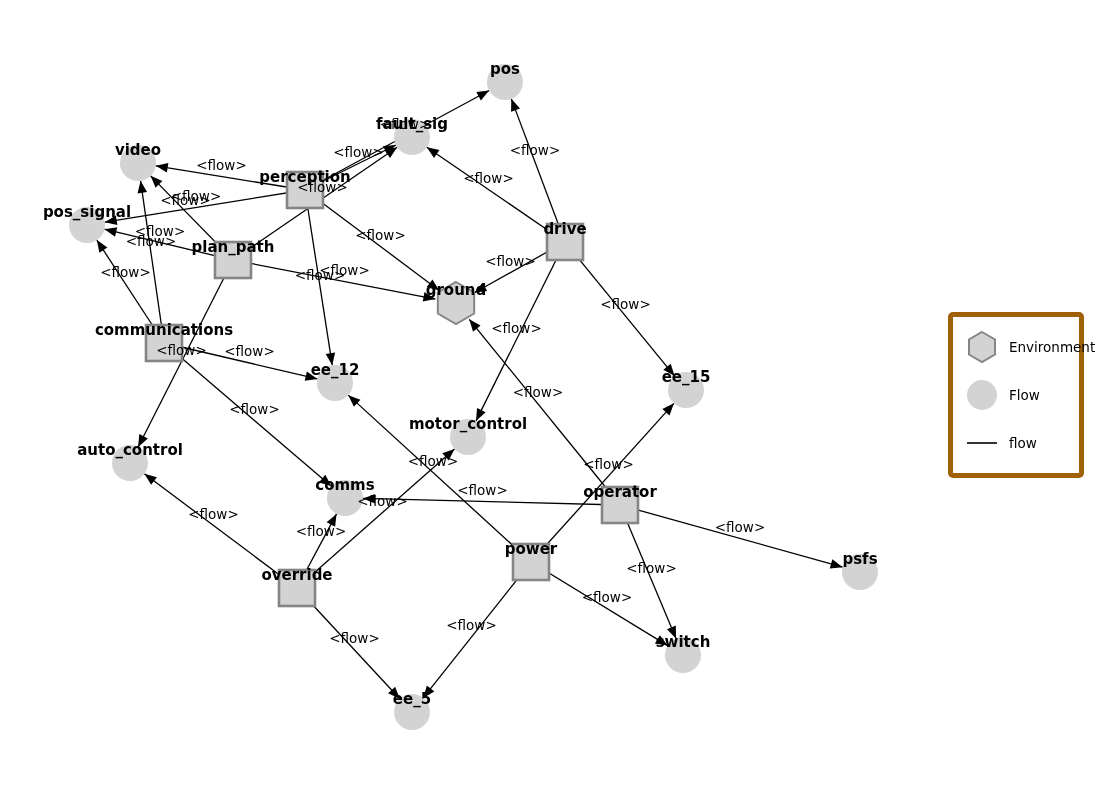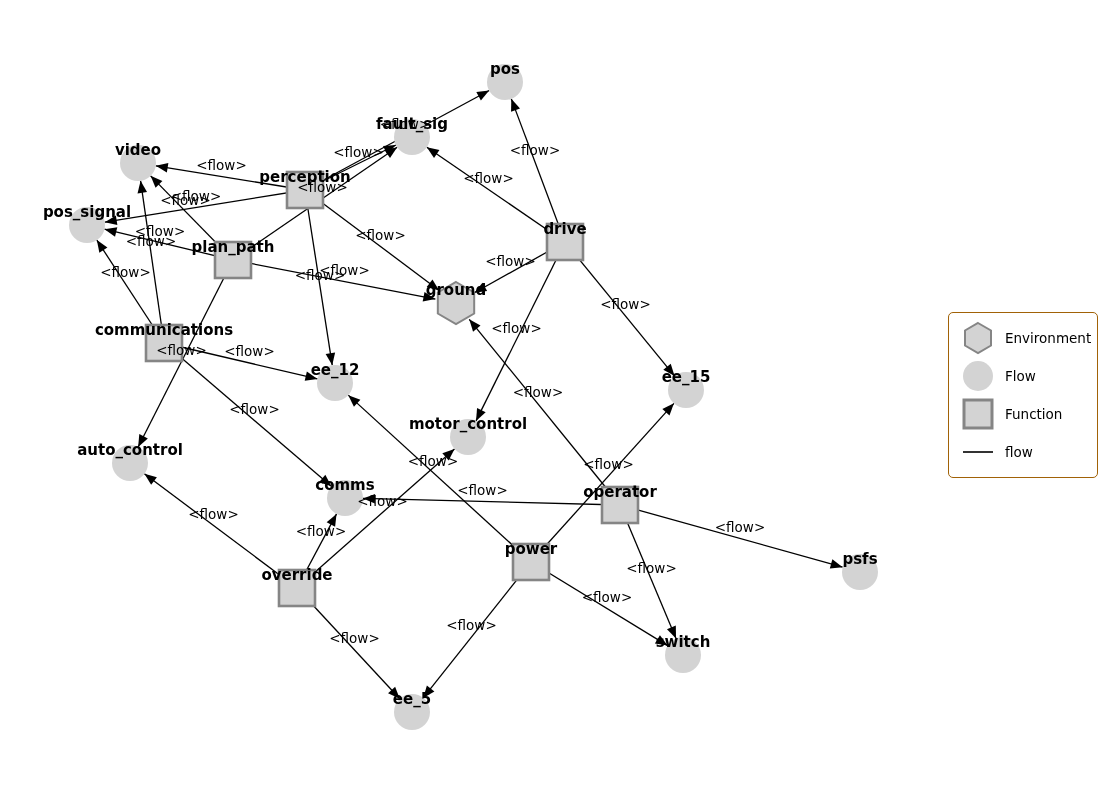--- a/index.html
+++ b/index.html
@@ -2,23 +2,23 @@
 <html><head>
 <meta charset="utf-8">
 <style>
   html,body{margin:0;padding:0;background:#ffffff;}
   body{width:1112px;height:790px;position:relative;font-family:"DejaVu Sans",sans-serif;overflow:hidden;}
   #figure{position:absolute;left:0;top:0;width:1112px;height:790px;}
   svg text{user-select:none;}
   .node-label{font:bold 15px "DejaVu Sans",sans-serif;fill:#000000;}
   .edge-label{font:13.5px "DejaVu Sans",sans-serif;fill:#000000;}
   #legend{
-    position:absolute;left:948px;top:312px;width:150px;height:166px;
+    position:absolute;left:948px;top:312px;width:136px;height:166px;
     background:rgba(255,255,255,0.85);
-    border:1px solid #a16207;border-radius:5px;
+    border:5px solid #a16207;border-radius:5px;
     box-sizing:border-box;
     display:flex;flex-direction:column;justify-content:space-around;
     padding:6px 0 6px 12px;
   }
   .legend-row{display:flex;align-items:center;gap:10px;height:38px;}
   .legend-marker{width:34px;height:34px;flex:0 0 34px;display:flex;align-items:center;justify-content:center;}
   .legend-label{font:13.5px "DejaVu Sans",sans-serif;color:#000000;}
 </style>
 </head>
 <body>
@@ -221,26 +221,18 @@
     <span class="legend-marker">
       <svg width="34" height="34" viewBox="0 0 34 34">
         <circle cx="17" cy="17" r="15" fill="#d3d3d3"></circle>
       </svg>
     </span>
     <span class="legend-label">Flow</span>
   </div>
   <div class="legend-row">
     <span class="legend-marker">
       <svg width="34" height="34" viewBox="0 0 34 34">
-        <rect x="3" y="3" width="28" height="28" fill="#d3d3d3" stroke="#858585" stroke-width="3"></rect>
-      </svg>
-    </span>
-    <span class="legend-label">Function</span>
-  </div>
-  <div class="legend-row">
-    <span class="legend-marker">
-      <svg width="34" height="34" viewBox="0 0 34 34">
         <line x1="2" y1="17" x2="32" y2="17" stroke="#000000" stroke-width="1.6"></line>
       </svg>
     </span>
     <span class="legend-label">flow</span>
   </div>
 </div>
 
 </body></html>

